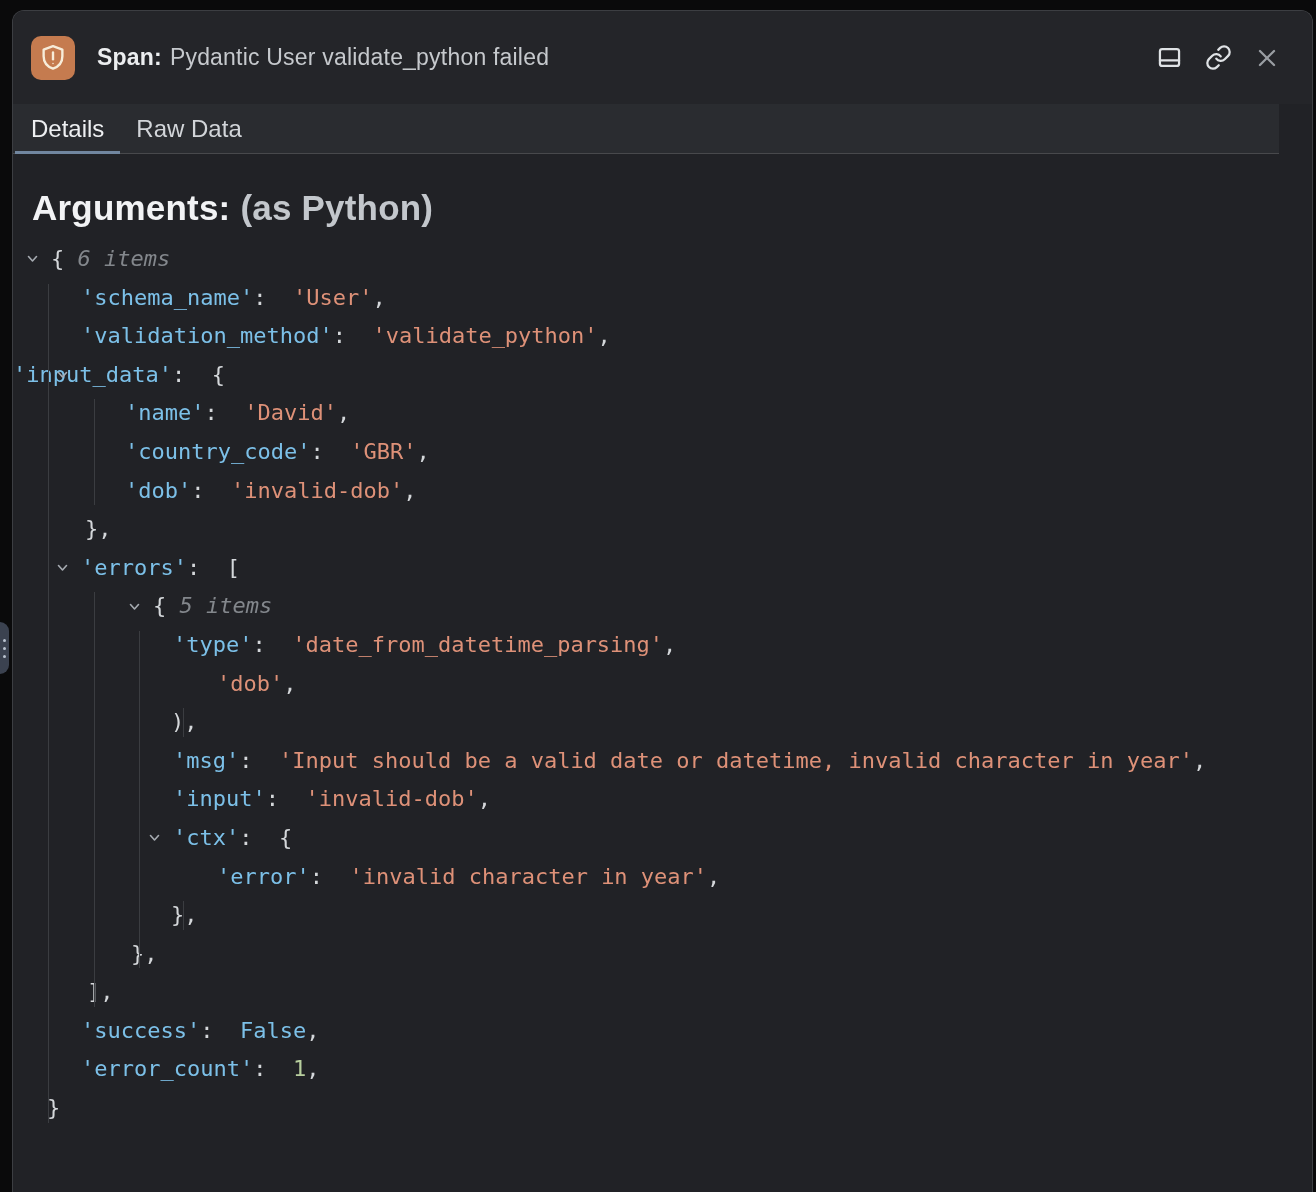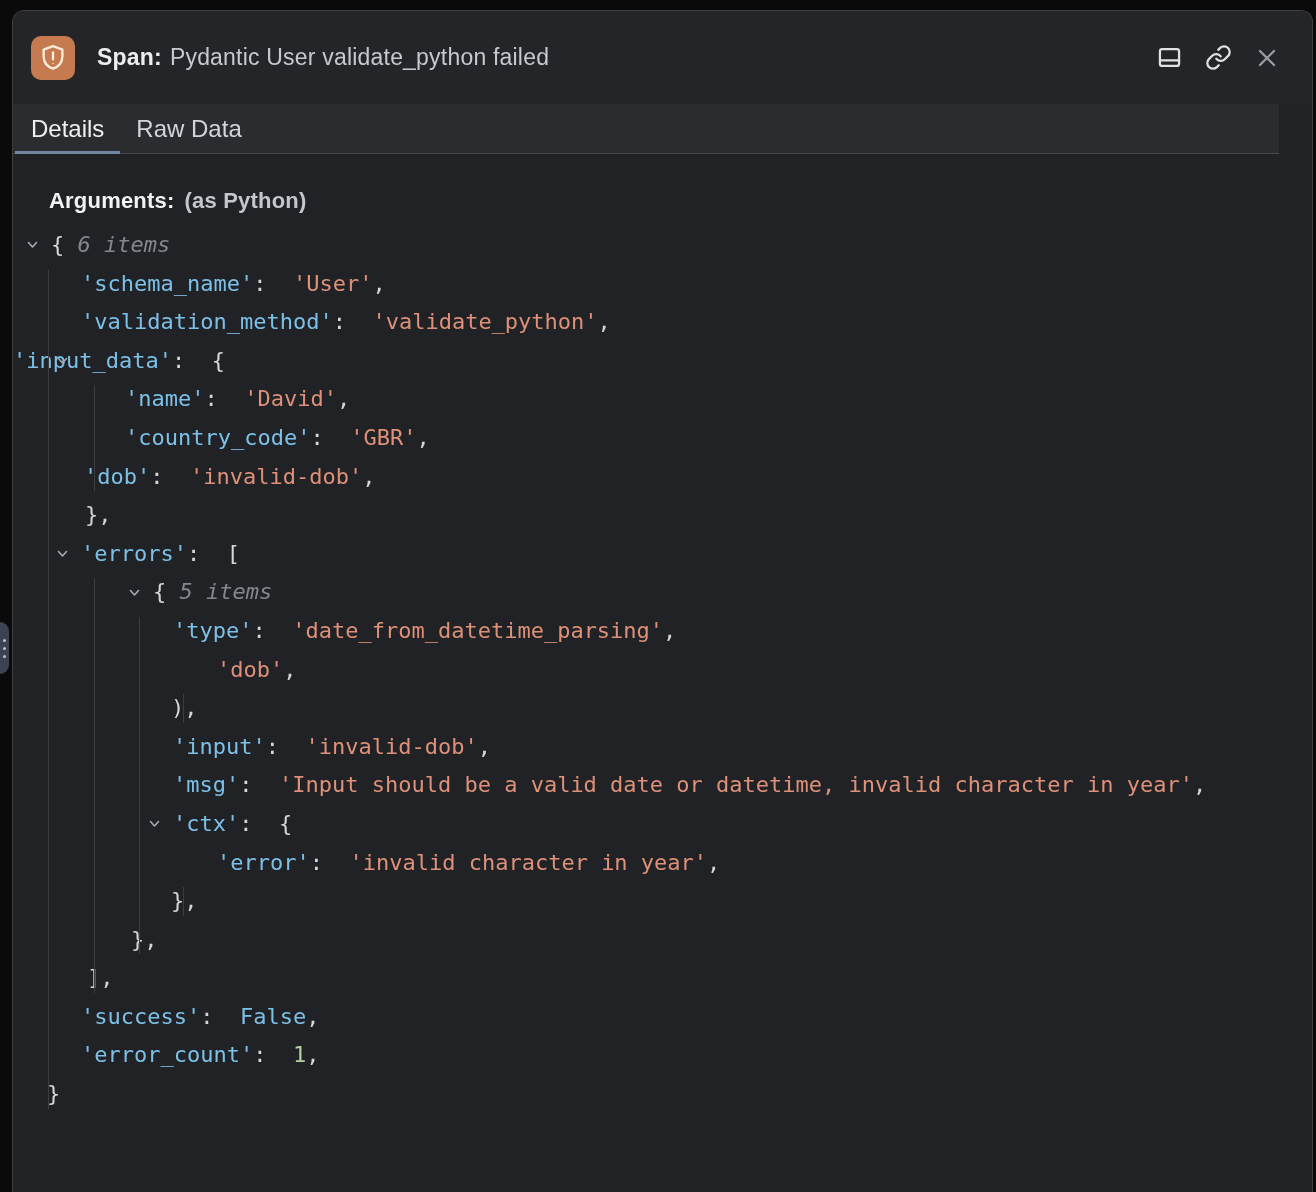--- a/index.html
+++ b/index.html
@@ -66,22 +66,22 @@
     font-family:"Liberation Sans", sans-serif;
   }
   .tab.active{color:#eef0f2;}
   .tab.active::after{
     content:"";position:absolute;left:0;right:0;bottom:-1px;height:3px;
     background:var(--accent-underline);
   }
   
   .content{padding:0;}
   .heading{
-    margin:34px 0 0 36px;
-    font-size:22px;font-weight:700;color:#f2f3f5;
+    margin:34px 0 0 19px;
+    font-size:35px;font-weight:700;color:#f2f3f5;
     letter-spacing:.2px;
   }
   .heading .paren{color:#c3c7cc;margin-left:10px;}
   .tree{
     position:relative;
     margin-top:12px;
     font-family:"DejaVu Sans Mono", monospace;
     font-size:22px;
   }
   .row{
@@ -172,33 +172,33 @@
         <div class="row" style="padding-left: 38px;"><span class="chev" style="left: 14px;"><svg width="11" height="8" viewBox="0 0 11 8">
               <polyline points="1.5,1.5 5.5,6 9.5,1.5" fill="none" stroke="currentColor" stroke-width="1.6" stroke-linecap="round" stroke-linejoin="round"></polyline>
             </svg></span><span class="tk-pu">{ </span><span class="tk-it">6 items</span></div>
         <div class="row" style="padding-left: 68px;"><span class="tk-key">'schema_name'</span><span class="tk-pu">:  </span><span class="tk-str">'User'</span><span class="tk-pu">,</span></div>
         <div class="row" style="padding-left: 68px;"><span class="tk-key">'validation_method'</span><span class="tk-pu">:  </span><span class="tk-str">'validate_python'</span><span class="tk-pu">,</span></div>
         <div class="row" style=""><span class="chev" style="left: 44px;"><svg width="11" height="8" viewBox="0 0 11 8">
               <polyline points="1.5,1.5 5.5,6 9.5,1.5" fill="none" stroke="currentColor" stroke-width="1.6" stroke-linecap="round" stroke-linejoin="round"></polyline>
             </svg></span><span class="tk-key">'input_data'</span><span class="tk-pu">:  {</span></div>
         <div class="row" style="padding-left: 112px;"><span class="tk-key">'name'</span><span class="tk-pu">:  </span><span class="tk-str">'David'</span><span class="tk-pu">,</span></div>
         <div class="row" style="padding-left: 112px;"><span class="tk-key">'country_code'</span><span class="tk-pu">:  </span><span class="tk-str">'GBR'</span><span class="tk-pu">,</span></div>
-        <div class="row" style="padding-left: 71px;"><span class="tk-key">'dob'</span><span class="tk-pu">:  </span><span class="tk-str">'invalid-dob'</span><span class="tk-pu">,</span></div>
+        <div class="row" style="padding-left: 112px;"><span class="tk-key">'dob'</span><span class="tk-pu">:  </span><span class="tk-str">'invalid-dob'</span><span class="tk-pu">,</span></div>
         <div class="row" style="padding-left: 72px;"><span class="tk-pu">},</span></div>
         <div class="row" style="padding-left: 68px;"><span class="chev" style="left: 44px;"><svg width="11" height="8" viewBox="0 0 11 8">
               <polyline points="1.5,1.5 5.5,6 9.5,1.5" fill="none" stroke="currentColor" stroke-width="1.6" stroke-linecap="round" stroke-linejoin="round"></polyline>
             </svg></span><span class="tk-key">'errors'</span><span class="tk-pu">:  [</span></div>
         <div class="row" style="padding-left: 140px;"><span class="chev" style="left: 116px;"><svg width="11" height="8" viewBox="0 0 11 8">
               <polyline points="1.5,1.5 5.5,6 9.5,1.5" fill="none" stroke="currentColor" stroke-width="1.6" stroke-linecap="round" stroke-linejoin="round"></polyline>
             </svg></span><span class="tk-pu">{ </span><span class="tk-it">5 items</span></div>
         <div class="row" style="padding-left: 160px;"><span class="tk-key">'type'</span><span class="tk-pu">:  </span><span class="tk-str">'date_from_datetime_parsing'</span><span class="tk-pu">,</span></div>
         <div class="row" style="padding-left: 204px;"><span class="tk-str">'dob'</span><span class="tk-pu">,</span></div>
         <div class="row" style="padding-left: 158px;"><span class="tk-pu">),</span></div>
+        <div class="row" style="padding-left: 160px;"><span class="tk-key">'msg'</span><span class="tk-pu">:  </span><span class="tk-str">'Input should be a valid date or datetime, invalid character in year'</span><span class="tk-pu">,</span></div>
         <div class="row" style="padding-left: 160px;"><span class="tk-key">'input'</span><span class="tk-pu">:  </span><span class="tk-str">'invalid-dob'</span><span class="tk-pu">,</span></div>
-        <div class="row" style="padding-left: 160px;"><span class="tk-key">'msg'</span><span class="tk-pu">:  </span><span class="tk-str">'Input should be a valid date or datetime, invalid character in year'</span><span class="tk-pu">,</span></div>
         <div class="row" style="padding-left: 160px;"><span class="chev" style="left: 136px;"><svg width="11" height="8" viewBox="0 0 11 8">
               <polyline points="1.5,1.5 5.5,6 9.5,1.5" fill="none" stroke="currentColor" stroke-width="1.6" stroke-linecap="round" stroke-linejoin="round"></polyline>
             </svg></span><span class="tk-key">'ctx'</span><span class="tk-pu">:  {</span></div>
         <div class="row" style="padding-left: 204px;"><span class="tk-key">'error'</span><span class="tk-pu">:  </span><span class="tk-str">'invalid character in year'</span><span class="tk-pu">,</span></div>
         <div class="row" style="padding-left: 158px;"><span class="tk-pu">},</span></div>
         <div class="row" style="padding-left: 118px;"><span class="tk-pu">},</span></div>
         <div class="row" style="padding-left: 74px;"><span class="tk-pu">],</span></div>
         <div class="row" style="padding-left: 68px;"><span class="tk-key">'success'</span><span class="tk-pu">:  </span><span class="tk-bool">False</span><span class="tk-pu">,</span></div>
         <div class="row" style="padding-left: 68px;"><span class="tk-key">'error_count'</span><span class="tk-pu">:  </span><span class="tk-num">1</span><span class="tk-pu">,</span></div>
         <div class="row" style="padding-left: 34px;"><span class="tk-pu">}</span></div>

